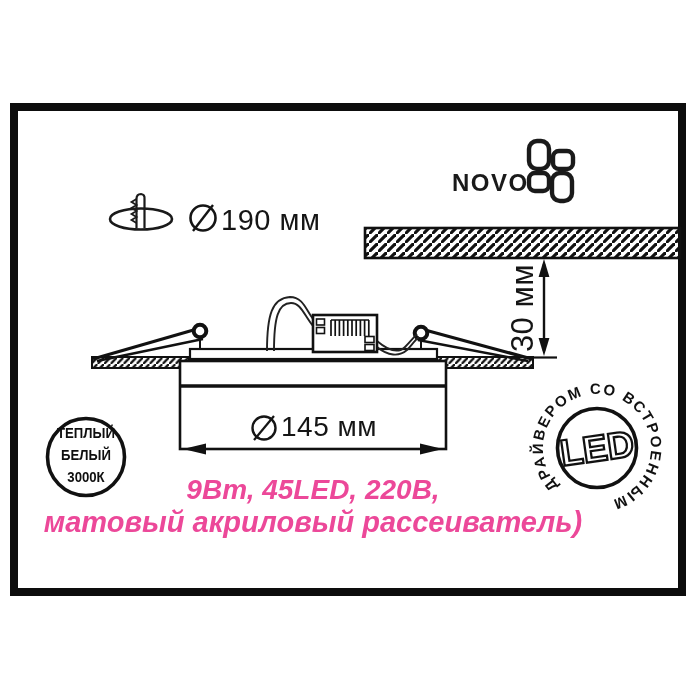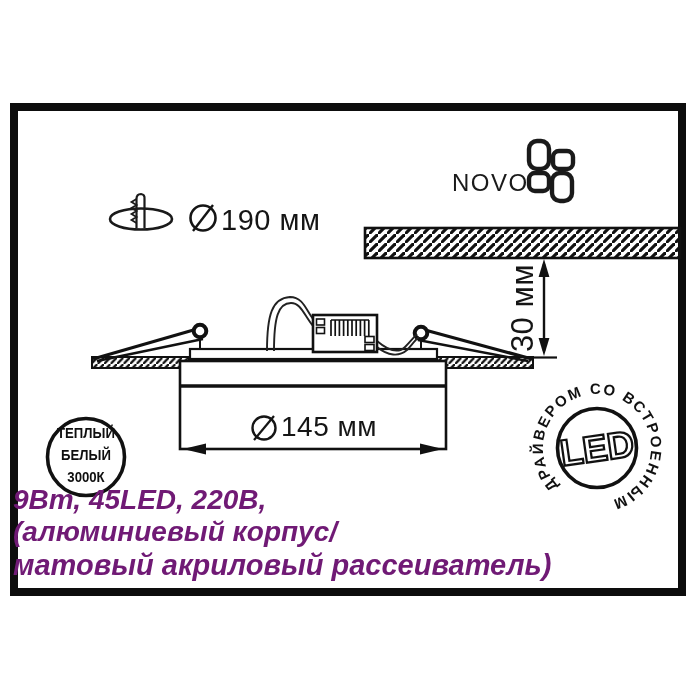--- a/index.html
+++ b/index.html
@@ -5,24 +5,24 @@
   html,body{margin:0;padding:0;background:#ffffff;}
   #stage{position:relative;width:700px;height:700px;background:#fff;overflow:hidden;
          font-family:"Liberation Sans","DejaVu Sans",sans-serif;color:#111;}
   .abs{position:absolute;}
   #frame{left:10px;top:103px;width:660px;height:477px;border:8px solid #0d0d0d;background:transparent;}
   #lineart{left:0;top:0;width:700px;height:700px;}
   .dimtext{font-size:29px;font-weight:400;color:#151515;white-space:nowrap;letter-spacing:.5px;}
   #dim130{left:221px;top:204px;}
   #dim145{left:281px;top:411px;font-size:28px;}
   #dim30{left:523px;top:308px;transform:translate(-50%,-50%) rotate(-90deg);font-size:31px;}
-  .brandtxt{font-weight:normal;font-size:24px;color:#1a1a1a;white-space:nowrap;}
+  .brandtxt{font-weight:bold;font-size:24px;color:#1a1a1a;white-space:nowrap;}
   #novo{left:452px;top:169px;letter-spacing:1.5px;}
   #tech{left:577px;top:169px;letter-spacing:7px;}
-  #specs{left:13px;top:484px;width:600px;text-align:left;font-weight:bold;font-style:italic;color:#701a75;}
+  #specs{left:13px;top:474px;width:600px;text-align:center;font-weight:bold;font-style:italic;color:#ec4899;}
   #specs .s1{font-size:28px;line-height:31px;}
   #specs .s2{font-size:28px;line-height:33px;}
   #specs .s3{font-size:29px;line-height:34px;}
   #warмtxt{left:46px;top:422px;width:80px;text-align:center;font-weight:bold;
            font-size:15.5px;line-height:22px;transform:scaleX(.85);transform-origin:50% 50%;
            color:#0f0f0f;white-space:nowrap;}
 </style>
 </head>
 <body>
 
@@ -140,17 +140,16 @@
   <div id="dim30" class="abs dimtext">30 мм</div>
 
   <div id="warмtxt" class="abs">
     <div>ТЕПЛЫЙ</div>
     <div>БЕЛЫЙ</div>
     <div>3000К</div>
   </div>
 
   <div id="specs" class="abs">
     <div class="s1">9Вт, 45LED, 220В,</div>
-    <div class="s2">(алюминиевый корпус/</div>
     <div class="s3">матовый акриловый рассеиватель)</div>
   </div>
 
 </div>
 
 </body></html>

